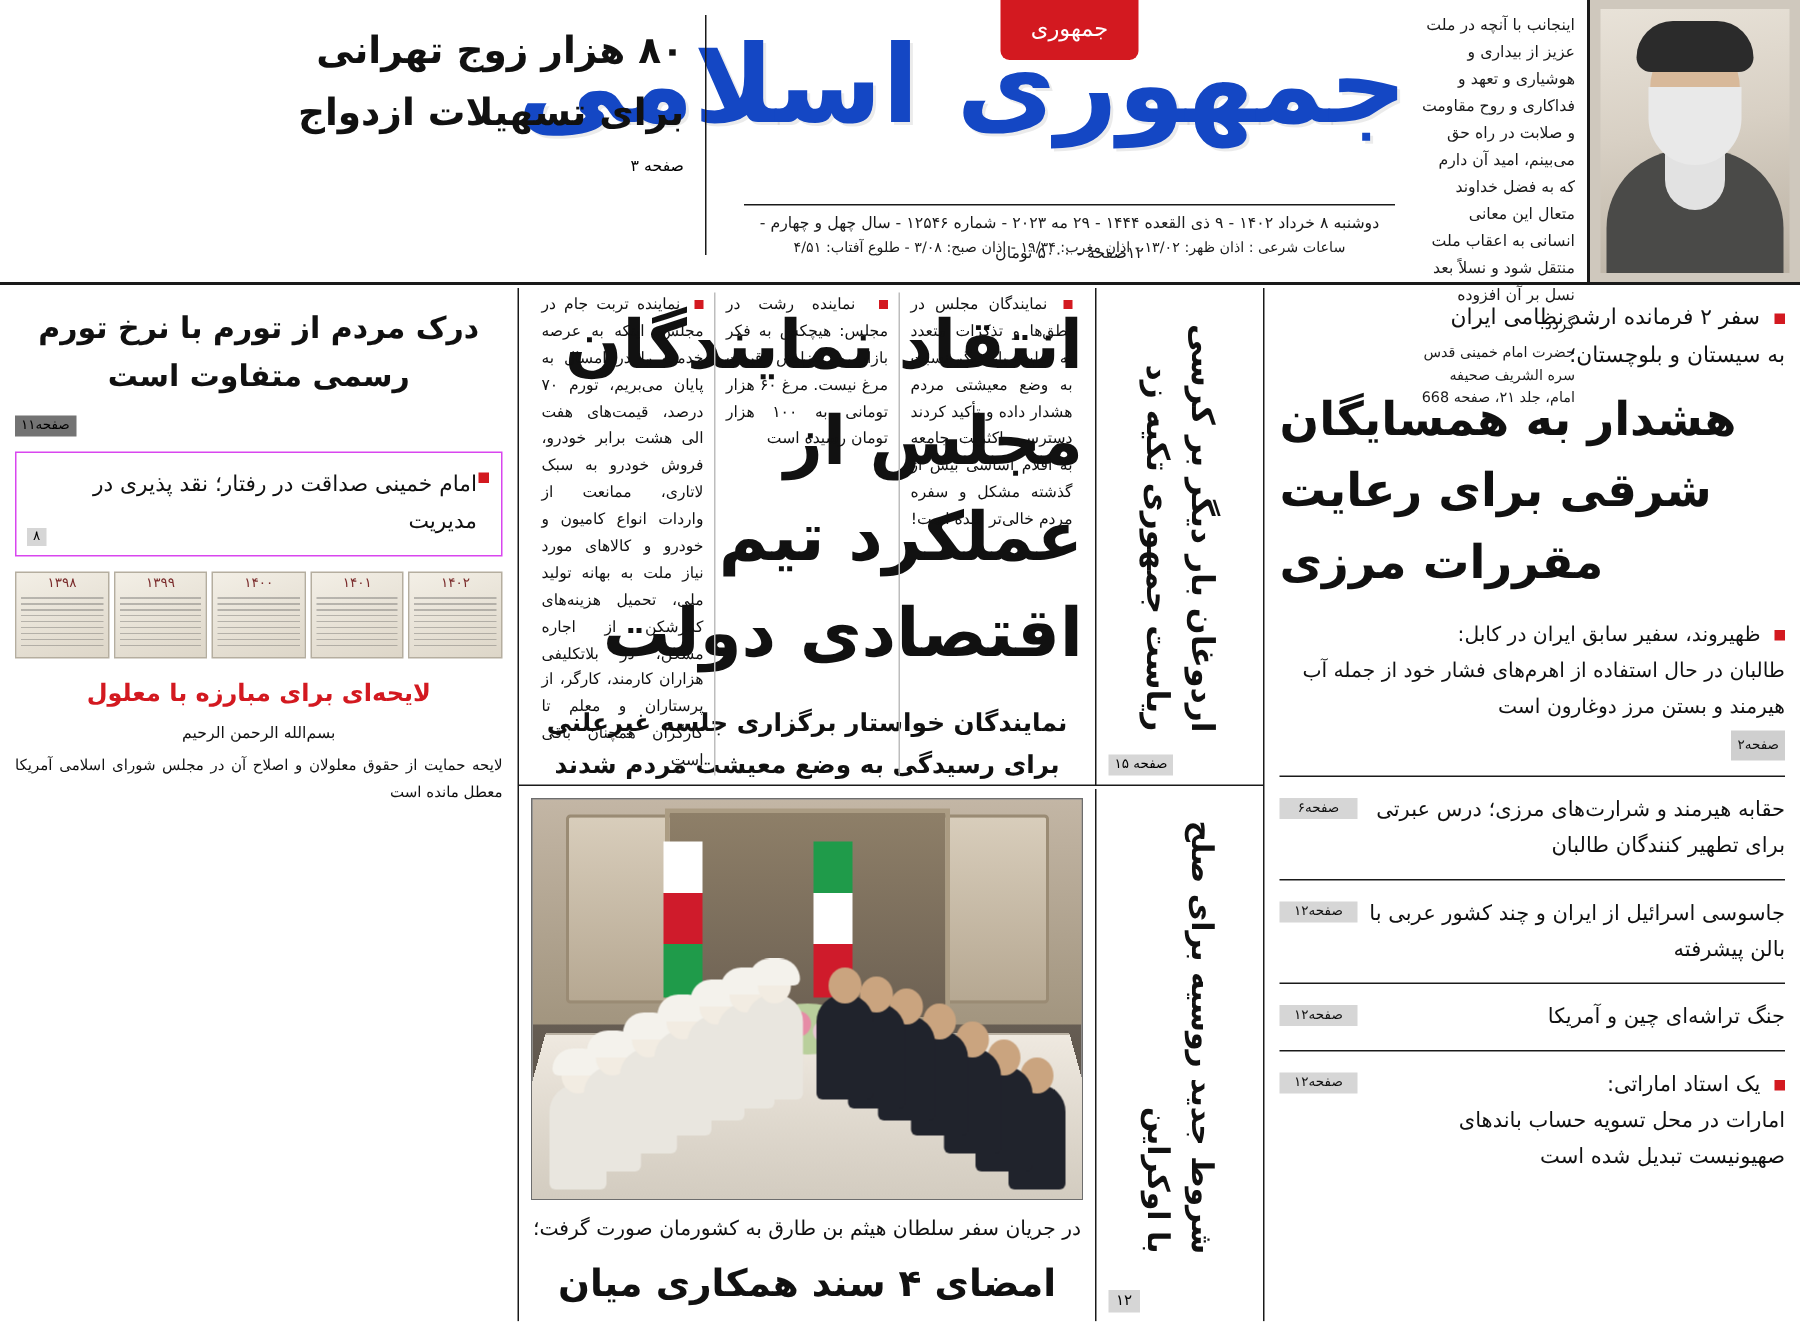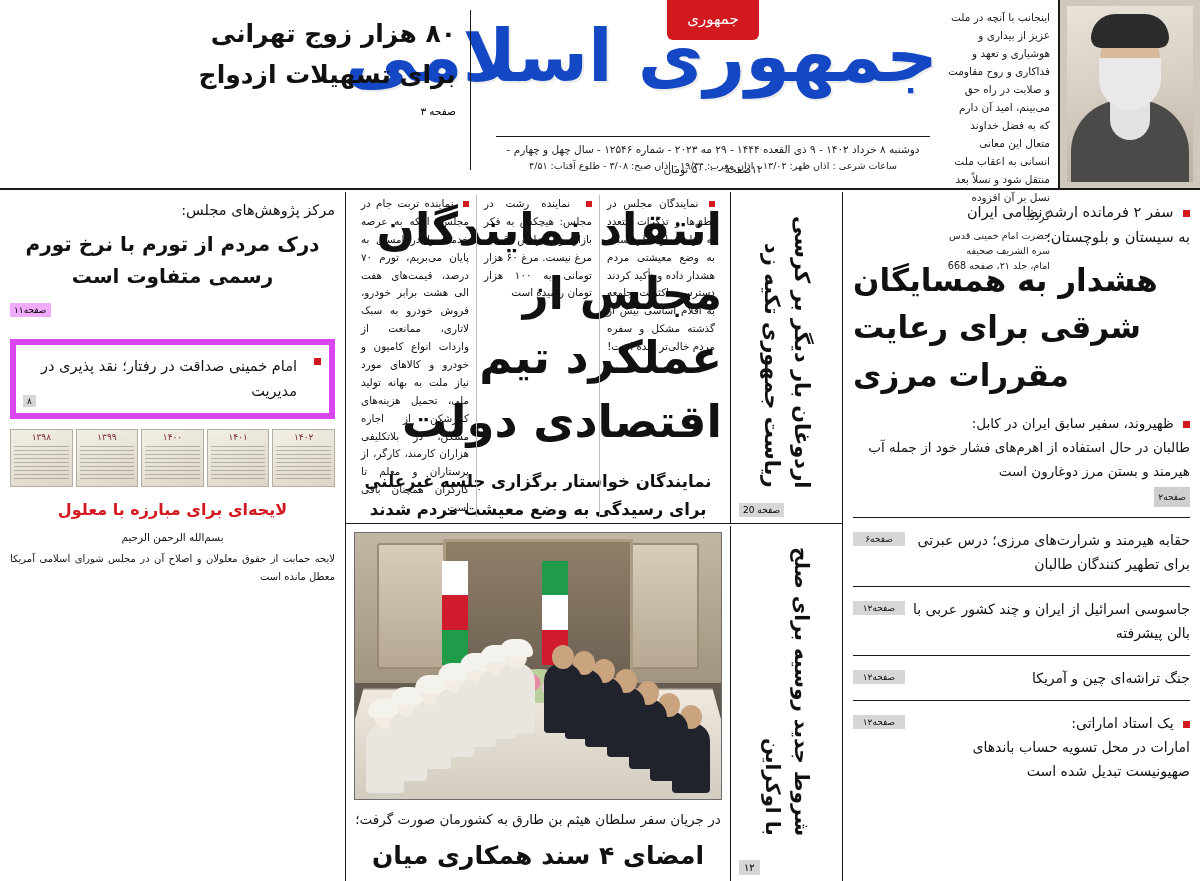--- a/index.html
+++ b/index.html
@@ -372,28 +372,28 @@
     text-align: center;
     direction: rtl;
     font-size: 20px;
     font-weight: bold;
     line-height: 1.62;
     color: #111;
   }
   .cl-pg {
     display: inline-block;
     font-size: 9px;
-    background: #f0abfc;
+    background: #737373;
     padding: 2px 4px;
     margin-top: 10px;
   }
   .box-khomeini {
-    margin-top: 22px;
-    border: 6px solid #d946ef;
-    padding: 9px 20px 8px 8px;
+    margin-top: 10px;
+    border: 1px solid #d946ef;
+    padding: 9px 4px 8px 8px;
     position: relative;
     direction: rtl;
   }
   .box-khomeini .txt {
     text-align: right;
     font-size: 14.5px;
     line-height: 1.75;
     color: #111;
     padding-right: 12px;
   }
@@ -684,21 +684,21 @@
           <span class="sq-red"></span>
           <span>یک استاد اماراتی:</span><br>
           <span>امارات در محل تسویه حساب باندهای صهیونیست تبدیل شده است</span>
         </div>
         <div class="t-pg">صفحه۱۲</div>
       </div>
     </div>
 
     <div class="col-erdogan">
       <div class="vert-head">اردوغان بار دیگر بر کرسی ریاست جمهوری تکیه زد</div>
-      <div class="pg">صفحه 20</div>
+      <div class="pg">صفحه ۱۵</div>
     </div>
 
     <div class="col-main">
       <div class="main-headline">انتقاد نمایندگان مجلس از عملکرد تیم اقتصادی دولت</div>
       <div class="main-sub">نمایندگان خواستار برگزاری جلسه غیرعلنی برای رسیدگی به وضع معیشت مردم شدند</div>
       <div class="bullet-row">
         <div class="bullet-col">
           <span class="sq"></span>
           <span>نمایندگان مجلس در نطق‌ها و تذکرات متعدد به دولت، بار دیگر نسبت به وضع معیشتی مردم هشدار داده و تأکید کردند دسترسی اکثریت جامعه به اقلام اساسی بیش از گذشته مشکل و سفره مردم خالی‌تر شده است!</span>
         </div>
@@ -782,21 +782,20 @@
           <div class="seat dark" style="right:78%; bottom:66px;">
               <div class="hd"></div>
             </div>
         </div>
       </div>
       <div class="photo-caption-sm">در جریان سفر سلطان هیثم بن طارق به کشورمان صورت گرفت؛</div>
       <div class="photo-caption-big">امضای ۴ سند همکاری میان مقامات ایران و عمان</div>
     </div>
 
     <div class="col-left">
-      <div class="cl-kicker">مرکز پژوهش‌های مجلس:</div>
       <div class="cl-headline">درک مردم از تورم با نرخ تورم رسمی متفاوت است</div>
       <div style="text-align:left;">
         <span class="cl-pg">صفحه۱۱</span>
       </div>
 
       <div class="box-khomeini">
         <span class="sq"></span>
         <div class="txt">امام خمینی صداقت در رفتار؛ نقد پذیری در مدیریت</div>
         <div class="pg">۸</div>
       </div>

